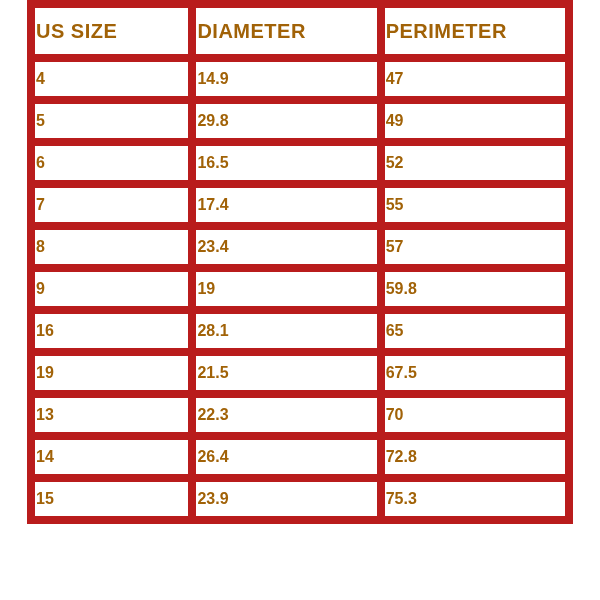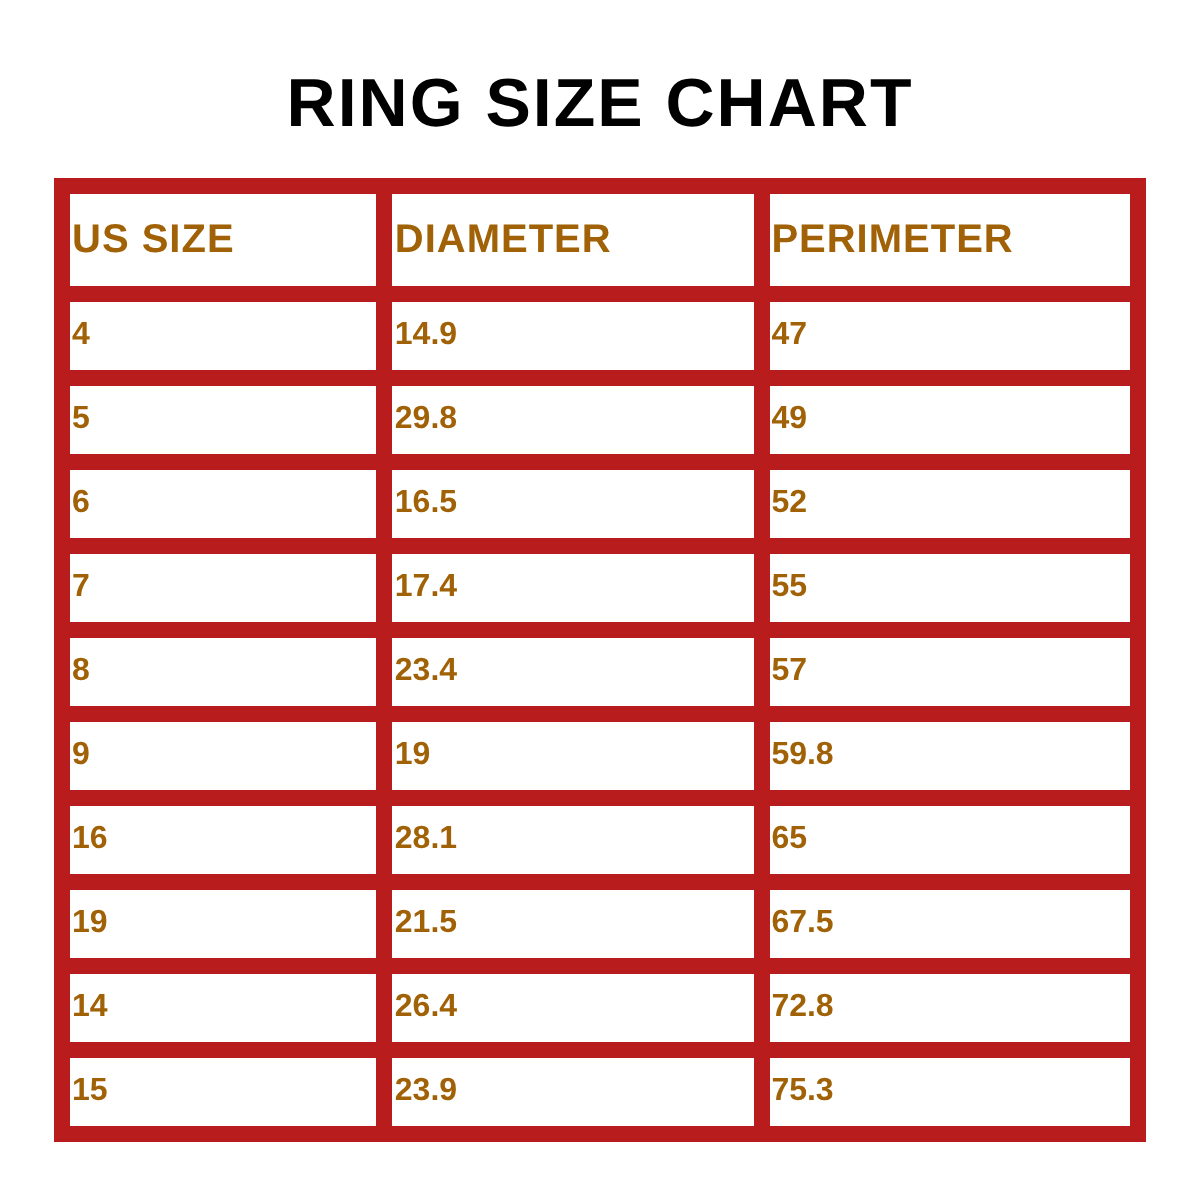--- a/index.html
+++ b/index.html
@@ -57,21 +57,20 @@
   }
   table.size-table col.c1 { width: 30%; }
   table.size-table col.c2 { width: 35%; }
   table.size-table col.c3 { width: 35%; }
 </style>
 </head>
 <body>
 
 <div class="page">
 
-  <div class="chart-title">RING SIZE CHART</div>
 
   <div class="table-wrap">
     <table class="size-table">
       <colgroup>
         <col class="c1">
         <col class="c2">
         <col class="c3">
       </colgroup>
       <thead>
         <tr>
@@ -115,20 +114,25 @@
           <td>16</td>
           <td>28.1</td>
           <td>65</td>
         </tr>
         <tr>
           <td>19</td>
           <td>21.5</td>
           <td>67.5</td>
         </tr>
         <tr>
+          <td>13</td>
+          <td>22.3</td>
+          <td>70</td>
+        </tr>
+        <tr>
           <td>14</td>
           <td>26.4</td>
           <td>72.8</td>
         </tr>
         <tr>
           <td>15</td>
           <td>23.9</td>
           <td>75.3</td>
         </tr>
       </tbody>

